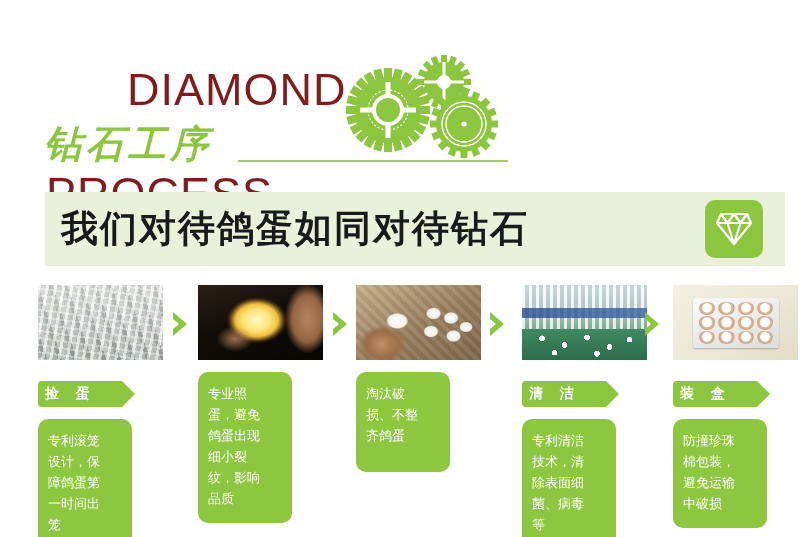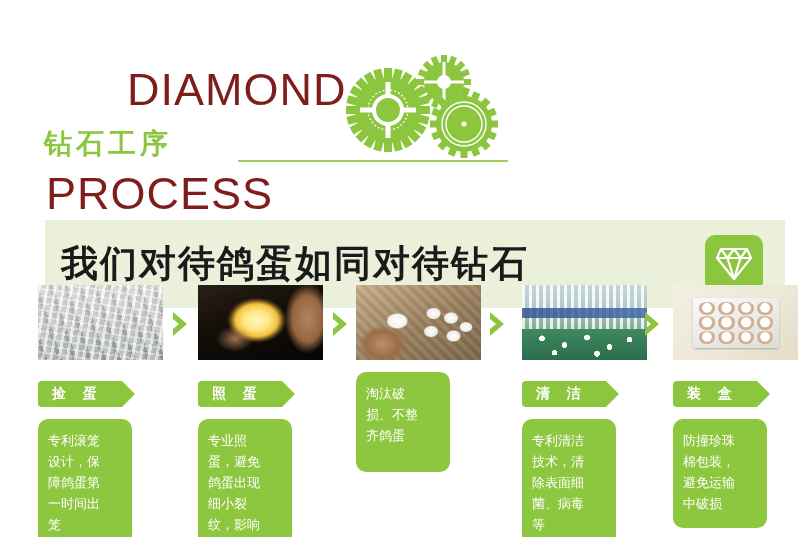--- a/index.html
+++ b/index.html
@@ -22,41 +22,41 @@
     line-height:52px;
     letter-spacing:1px;
     font-weight:400;
     font-family:"Liberation Sans","DejaVu Sans",sans-serif;
     white-space:pre;
   }
   .head-en .l2{display:block;}
   .head-cn{
     position:absolute;left:44px;top:122px;
     color:#8cc63f;
-    font-size:28px;
+    font-size:38px;
     line-height:44px;
     letter-spacing:4px;
     font-weight:700;
     white-space:nowrap;
+    font-style:italic;
   }
   .head-rule{
     position:absolute;left:238px;top:160px;width:270px;height:2px;
     background:#a4cd5a;
   }
 
   
   .gears{position:absolute;left:340px;top:48px;width:180px;height:120px;}
   .gears svg{display:block;}
 
   
   .banner{
     position:absolute;left:45px;top:192px;
-    width:740px;height:88px;
+    width:740px;height:74px;
     background:#eaf0d9;
-    margin-top:28px;
   }
   .banner-text{
     position:absolute;left:16px;top:50%;
     transform:translateY(-50%);
     font-size:37px;
     line-height:42px;
     letter-spacing:2px;
     color:#1a1a1a;
     font-weight:700;
     white-space:nowrap;
@@ -185,21 +185,21 @@
     margin-top:21px;
     height:26px;
     width:84px;
     background:#8cc63f;
     border-radius:4px 0 0 4px;
     color:#fff;
     font-size:14px;
     letter-spacing:6px;
     font-weight:700;
     display:flex;align-items:center;
-    padding-left:14px;
+    padding-left:7px;
     box-sizing:border-box;
   }
   .step-tag:after{
     content:"";position:absolute;left:84px;top:0;
     width:0;height:0;
     border-top:13px solid transparent;
     border-bottom:13px solid transparent;
     border-left:13px solid #8cc63f;
   }
   .step-desc{
@@ -365,21 +365,20 @@
     <div class="arrow" style="left:170px">
       <svg width="22" height="28" viewBox="0 0 22 28" aria-hidden="true">
         <path d="M3 2 L17 14 L3 26 L3 19 L9 14 L3 9 Z" fill="#8cc63f"></path>
       </svg>
     </div>
 
     <div class="step" style="left:198px">
       <div class="step-photo">
         <div class="ph ph-candle"></div>
       </div>
-      <div class="step-tag">照 蛋</div>
       <div class="step-desc">专业照蛋，避免鸽蛋出现细小裂纹，影响品质</div>
     </div>
 
     <div class="arrow" style="left:330px">
       <svg width="22" height="28" viewBox="0 0 22 28" aria-hidden="true">
         <path d="M3 2 L17 14 L3 26 L3 19 L9 14 L3 9 Z" fill="#8cc63f"></path>
       </svg>
     </div>
 
     <div class="step" style="left:356px">

